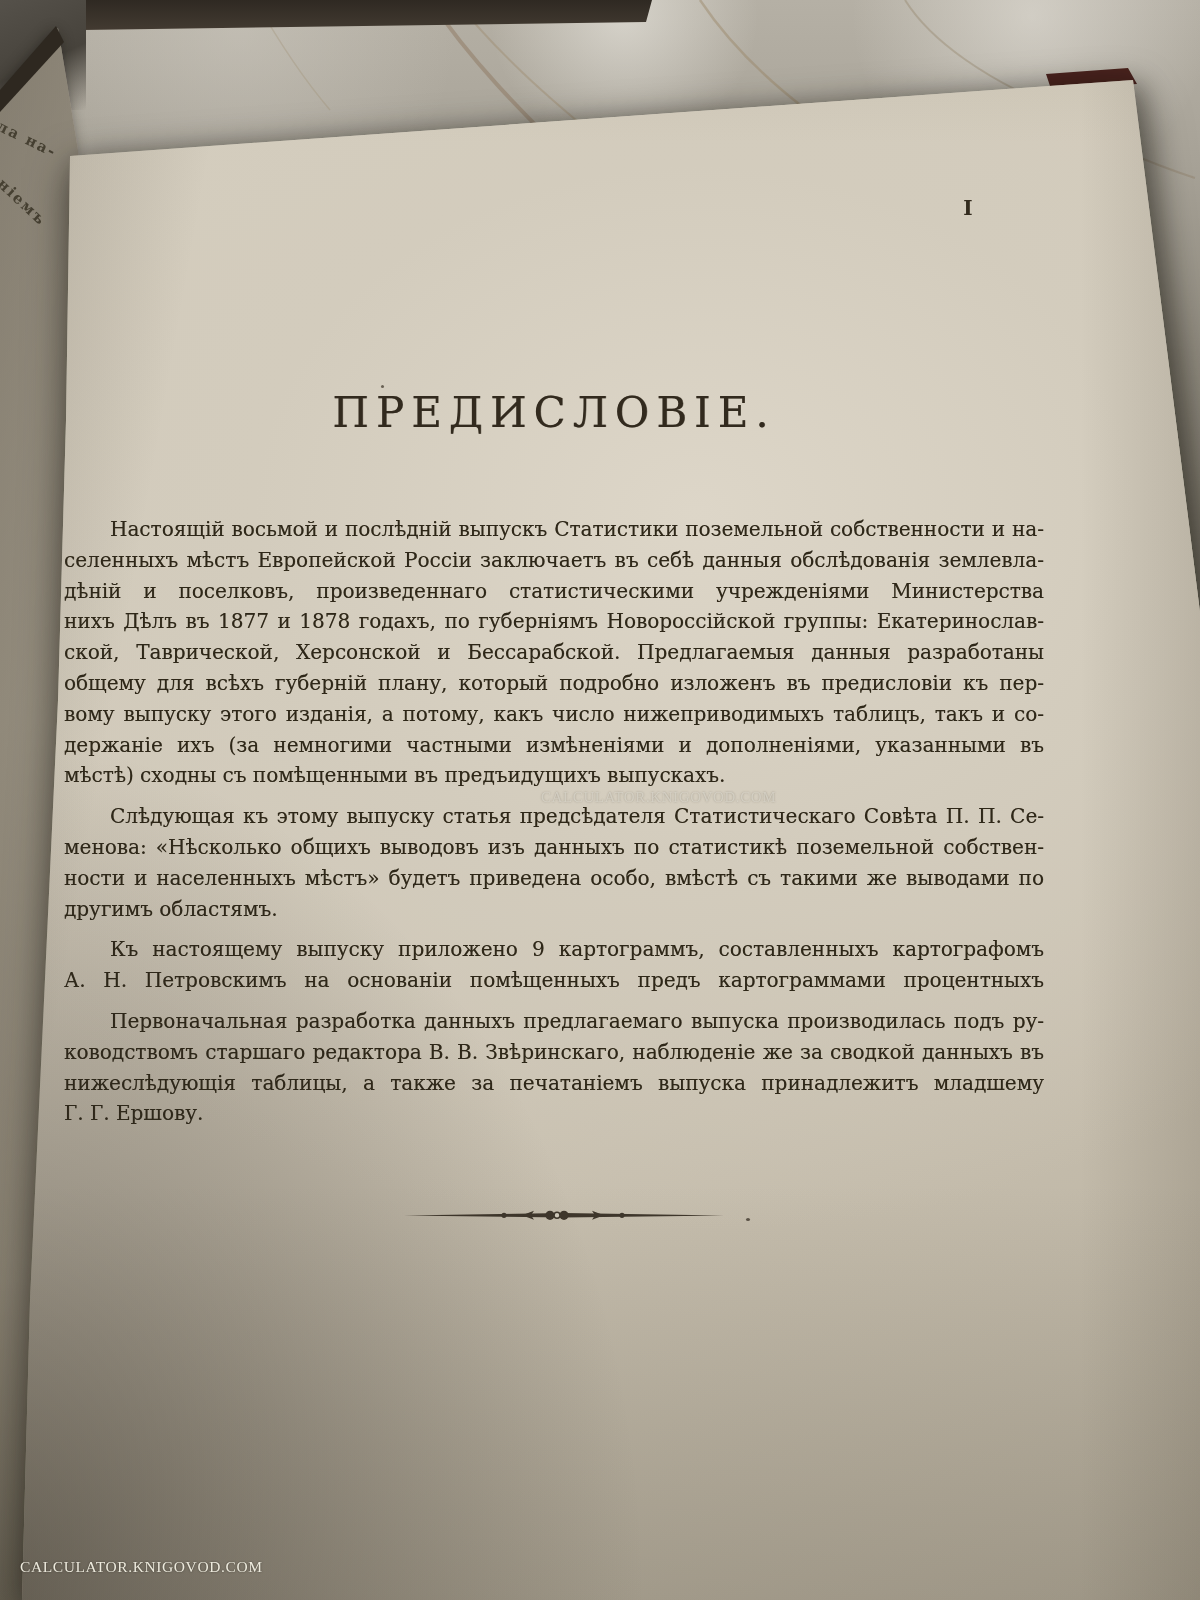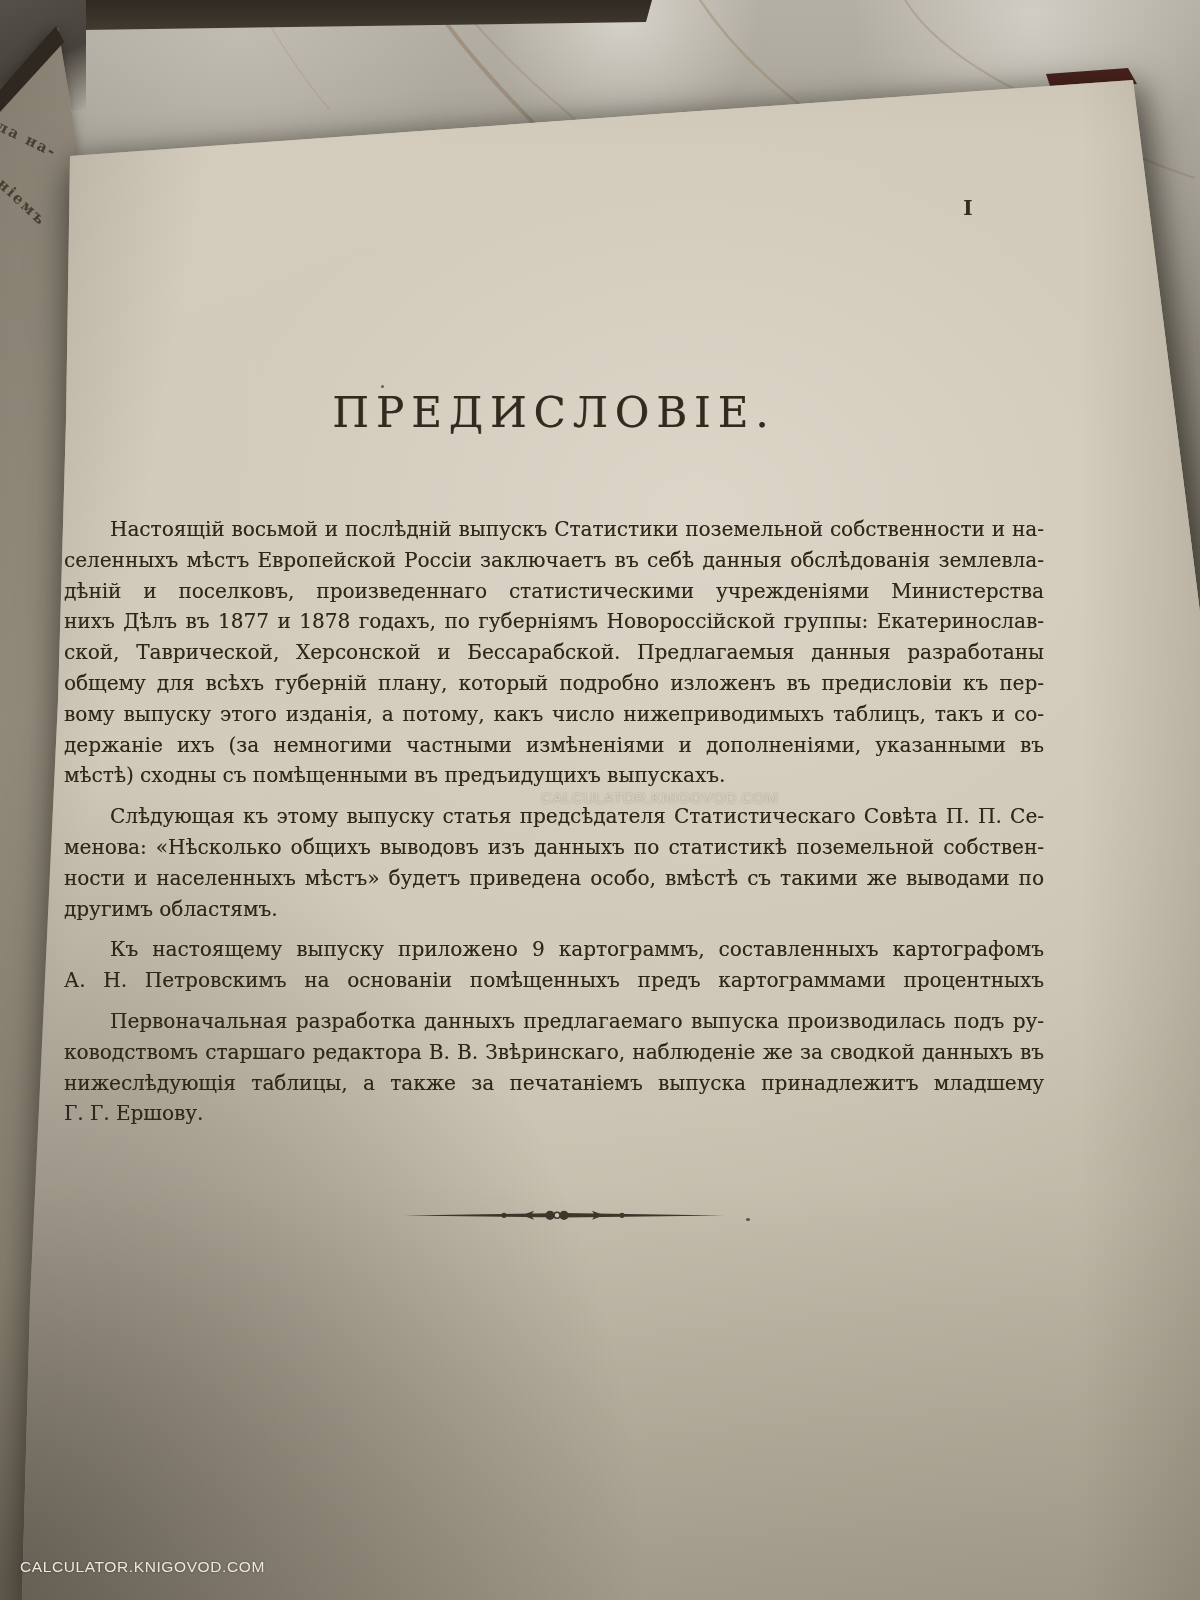--- a/index.html
+++ b/index.html
@@ -77,21 +77,21 @@
     text-shadow:.25px .25px .4px rgba(46,39,24,.45);}
   .para{margin-bottom:10px;}
   .line{line-height:30.8px;height:30.8px;overflow:hidden;text-align:justify;text-align-last:justify;white-space:normal;}
   .line.indent{text-indent:46px;}
   .line.last{text-align-last:left;}
   
   .divider{left:404px;top:1206px;width:320px;height:20px;}
   .fleck{left:746px;top:1218px;width:4px;height:3px;border-radius:50%;background:#5a5246;}
   .speck{left:381px;top:385px;width:3px;height:3px;border-radius:50%;background:#6a6254;}
   
-  .wm{font-family:Liberation Sans, sans-serif;}
+  .wm{font-family:Liberation Serif, serif;}
   .wm-center{
     left:541px;top:789px;font-size:15px;letter-spacing:.6px;
     color:rgba(230,227,216,.6);text-shadow:0 0 2px rgba(90,84,68,.45);
   }
   .wm-corner{
     left:20px;top:1558px;font-size:15.5px;letter-spacing:.6px;
     color:#edeadd;text-shadow:0 0 2px rgba(30,28,22,.6);
   }
 </style>
 </head>

